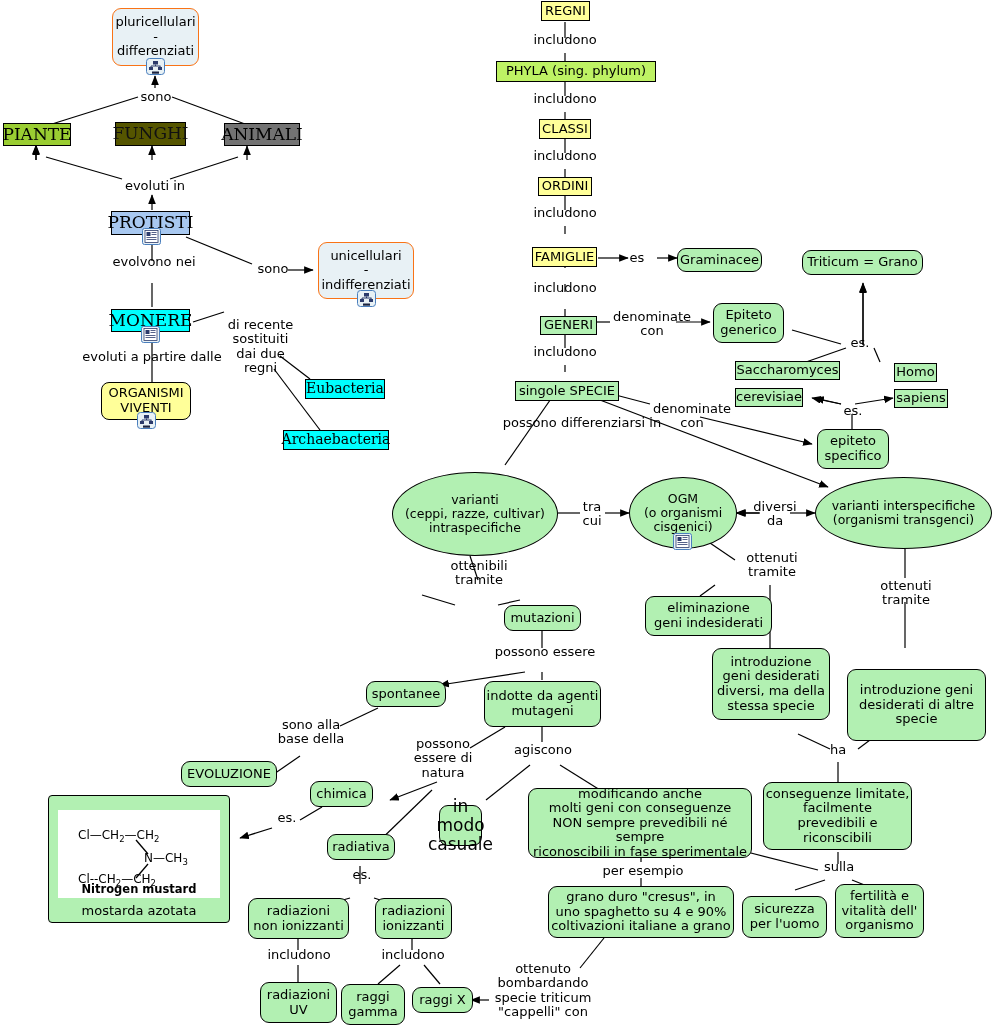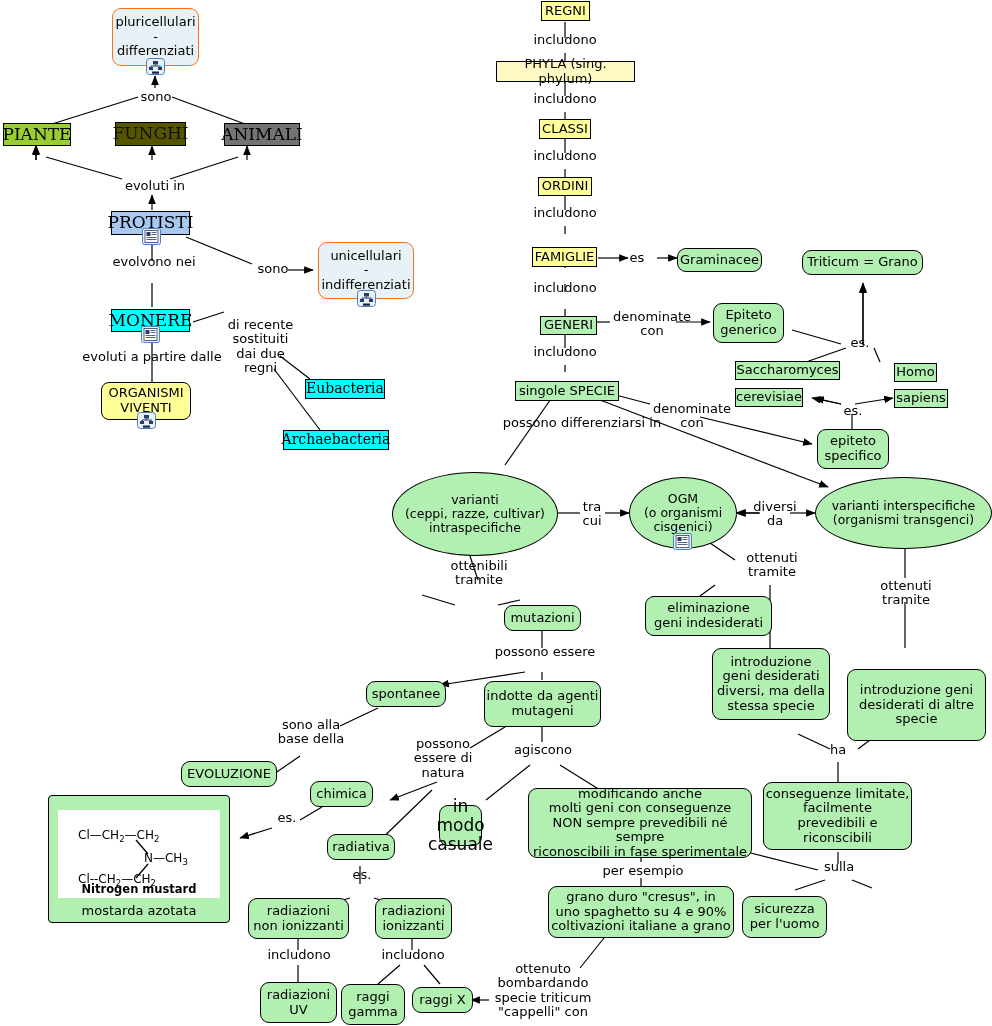--- a/index.html
+++ b/index.html
@@ -220,21 +220,21 @@
         <rect x="12" y="9" width="4" height="3" fill="#2b3a6b"></rect>
         <path d="M9.5 6.5 V8 M5 8 H14.5 M5 8 V9 M14 8 V9" stroke="#2b3a6b" fill="none"></path>
         <rect x="6" y="13.5" width="7" height="2.2" fill="#1b2340"></rect>
       </svg>
 </span>
 
 <div class="node rect serif" style="left:305px;top:379px;width:80px;height:20px;background:#00ffff;font-size:14px;">Eubacteria</div>
 <div class="node rect serif" style="left:283px;top:430px;width:106px;height:20px;background:#00ffff;font-size:14px;">Archaebacteria</div>
 
 <div class="node rect" style="left:541px;top:1px;width:49px;height:20px;background:#ffff99;font-size:13px;">REGNI</div>
-<div class="node rect" style="left:496px;top:61px;width:139px;height:21px;background:#fef9c3;font-size:13px;">PHYLA (sing. phylum)</div>
+<div class="node rect" style="left:496px;top:61px;width:160px;height:21px;background:#bef264;font-size:13px;">PHYLA (sing. phylum)</div>
 <div class="node rect" style="left:539px;top:119px;width:52px;height:20px;background:#ffff99;font-size:13px;">CLASSI</div>
 <div class="node rect" style="left:538px;top:177px;width:54px;height:19px;background:#ffff99;font-size:13px;">ORDINI</div>
 <div class="node rect" style="left:532px;top:247px;width:65px;height:20px;background:#ffff99;font-size:13px;">FAMIGLIE</div>
 <div class="node round" style="left:677px;top:248px;width:85px;height:24px;font-size:13px;">Graminacee</div>
 <div class="node rect" style="left:540px;top:316px;width:57px;height:19px;background:#b2f0b2;font-size:13px;">GENERI</div>
 <div class="node round" style="left:713px;top:303px;width:71px;height:40px;font-size:13px;white-space:pre-line;">Epiteto
 generico</div>
 <div class="node round" style="left:802px;top:250px;width:121px;height:25px;font-size:13px;">Triticum = Grano</div>
 <div class="node rect" style="left:735px;top:361px;width:105px;height:19px;background:#b2f0b2;font-size:13px;">Saccharomyces</div>
 <div class="node rect" style="left:735px;top:388px;width:68px;height:19px;background:#b2f0b2;font-size:13px;">cerevisiae</div>
@@ -294,20 +294,23 @@
 <div class="node round" style="left:260px;top:982px;width:77px;height:41px;font-size:13px;white-space:pre-line;">radiazioni
 UV</div>
 <div class="node round" style="left:341px;top:984px;width:64px;height:41px;font-size:13px;white-space:pre-line;">raggi
 gamma</div>
 <div class="node round" style="left:412px;top:987px;width:61px;height:26px;font-size:13px;">raggi X</div>
 <div class="node round" style="left:548px;top:886px;width:186px;height:52px;font-size:13px;white-space:pre-line;">grano duro "cresus", in
 uno spaghetto su 4 e 90%
 coltivazioni italiane a grano</div>
 <div class="node round" style="left:742px;top:896px;width:85px;height:42px;font-size:13px;white-space:pre-line;">sicurezza
 per l'uomo</div>
+<div class="node round" style="left:835px;top:884px;width:89px;height:54px;font-size:13px;white-space:pre-line;">fertilità e
+vitalità dell'
+organismo</div>
 
 <div class="chembox" style="left:48px;top:795px;width:182px;height:128px;">
   <div class="cheminner">
     <div class="chemrow" style="left:20px;top:18px;">Cl—CH<sub>2</sub>—CH<sub>2</sub></div>
     <div class="chemrow" style="left:86px;top:41px;">N—CH<sub>3</sub></div>
     <div class="chemrow" style="left:20px;top:62px;">Cl--CH<sub>2</sub>—CH<sub>2</sub></div>
     <svg style="position:absolute;left:0;top:0;width:100%;height:100%;">
       <g stroke="#000" stroke-width="1.3" fill="none">
         <path d="M78,30 L90,44"></path>
         <path d="M78,68 L90,54"></path>

